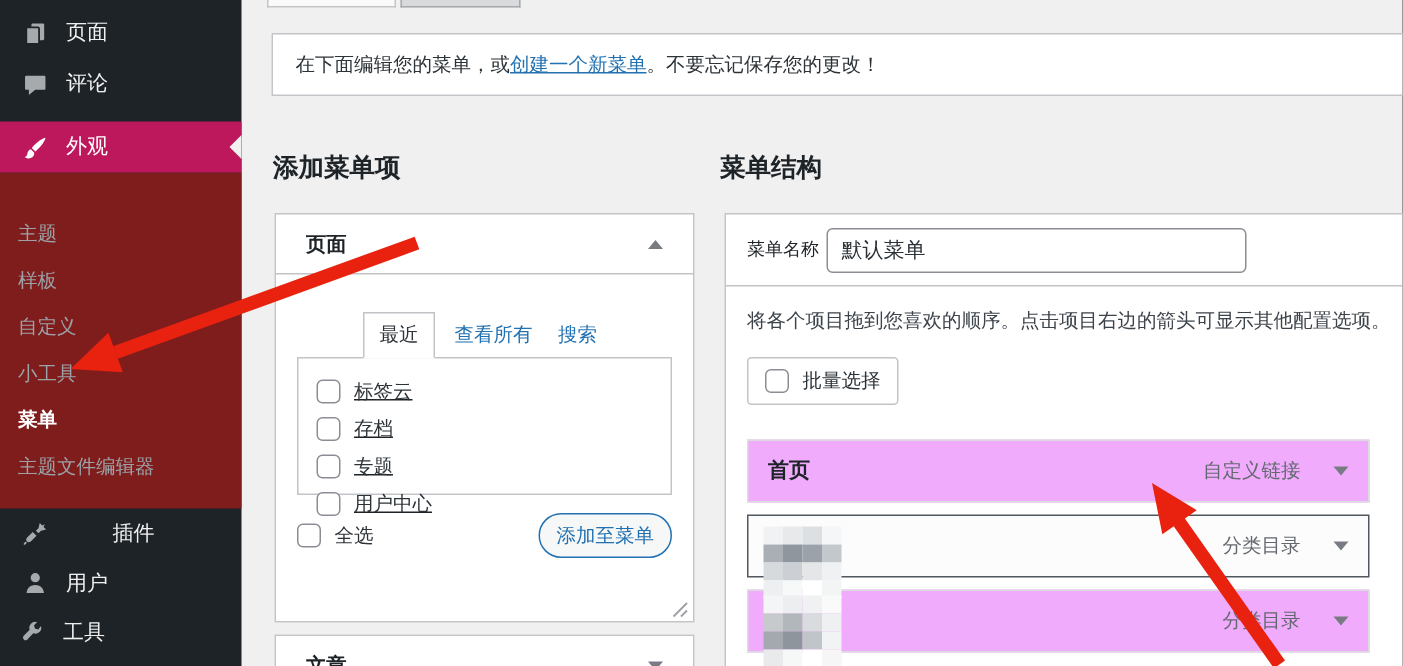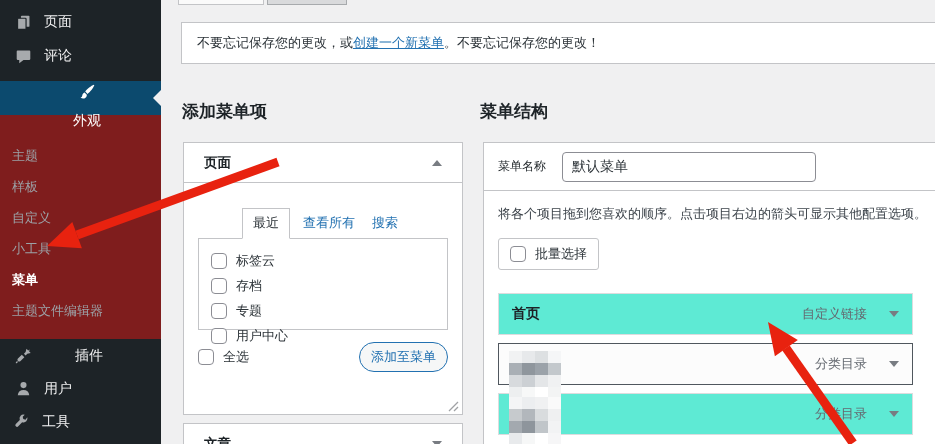--- a/index.html
+++ b/index.html
@@ -7,21 +7,21 @@
   body { font-family:"Liberation Sans","DejaVu Sans",sans-serif; }
   .screen { position:relative; width:935px; height:444px; overflow:hidden;
             background:#f0f0f1; font-size:13px; color:#1d2327; }
 
   
   .sidebar { position:absolute; left:0; top:0; width:161px; height:100%;
              background:#1d2327; color:#f0f0f1; padding-top:5px; z-index:1; }
   .sb-item { position:relative; display:flex; align-items:center; gap:11px;
              height:34px; padding-left:13px; font-size:14px; cursor:pointer; }
   .sb-item .ic { width:20px; height:20px; color:#a7aaad; flex:0 0 20px; display:flex; align-items:center; justify-content:center; }
-  .sb-item.active { background:#0c4a6e; color:#fff;flex-direction:column; }
+  .sb-item.active { background:#be185d; color:#fff; }
   .sb-item.active .ic { color:#fff; }
   .sb-item.active::after { content:''; position:absolute; right:0; top:50%; margin-top:-8px;
              border:8px solid transparent; border-right-color:#f0f0f1; }
   .sb-sep { height:8px; }
   .submenu { background:#7f1d1d; padding:26px 0 12px; }
   .sm-item { display:block; padding:6px 12px 7px; font-size:13px; color:#9ca2a7; cursor:pointer; }
   .sm-item.current { color:#fff; font-weight:bold; }
 
   
   .tabstub1 { position:absolute; left:178px; top:0; width:86px; height:5px;
@@ -44,44 +44,44 @@
                 padding:0 20px; font-size:13.5px; font-weight:bold; cursor:pointer; }
   .pages-panel .panel-head { border-bottom:1px solid #c3c4c7; }
   .tri-up { width:0; height:0; border:5px solid transparent; border-bottom:6px solid #787c82; margin-top:-5px; }
   .tri-down { width:0; height:0; border:5px solid transparent; border-top:6px solid #787c82; margin-bottom:-5px; }
   .pages-body { padding:25px 14px 0; position:relative; }
   .ptabs { display:flex; align-items:flex-end; position:relative; z-index:2;margin-left:44px; }
   .ptab-active { background:#fff; border:1px solid #c3c4c7; border-bottom-color:#fff;
                  padding:5px 10px 6px; font-size:13px; color:#2c3338; margin-bottom:-1px; cursor:pointer; }
   .ptab-link { color:#2271b1; font-size:13px; padding:5px 0 6px; margin-left:13px; cursor:pointer; text-decoration:none; }
   .ptab-link + .ptab-link { margin-left:17px; }
-  .plist { border:1px solid #c3c4c7; height:92px; padding:13px 0 0 12px; }
+  .plist { border:1px solid #c3c4c7; height:92px; padding:13px 0 0 12px;text-decoration:underline; }
   .cb-row { display:flex; align-items:center; gap:9px; margin-bottom:7px; font-size:13px; color:#2c3338; }
   .cb { width:16px; height:16px; background:#fff; border:1px solid #8c8d94; border-radius:4px; flex:0 0 16px; cursor:pointer; }
   .pfoot { display:flex; align-items:center; justify-content:space-between; margin-top:12px; }
   .selall { display:flex; align-items:center; gap:9px; font-size:13px; color:#2c3338; }
   .btn-secondary { background:#f6f7f7; border:1px solid #2271b1; color:#2271b1; border-radius:15px;
                    font-size:13px; padding:5px 11px; cursor:pointer; font-family:inherit; }
   .resize-grip { position:absolute; right:3px; bottom:2px; width:11px; height:11px; cursor:nwse-resize; }
   .posts-panel { left:183px; top:423px; width:280px; height:60px; }
 
   
   .structure-panel { left:483px; top:142px; right:-8px; height:360px; }
   .name-row { height:48px; display:flex; align-items:center; padding:0 14px;
               border-bottom:1px solid #c3c4c7; }
   .name-label { font-size:12px; color:#1d2327; }
-  .name-input { margin-left:16px; width:254px; height:30px; border:1px solid #8c8d94; border-radius:4px;
+  .name-input { margin-left:5px; width:280px; height:30px; border:1px solid #8c8d94; border-radius:4px;
                 padding:0 9px; font-size:14px; color:#2c3338; background:#fff; font-family:inherit; }
   .struct-body { padding:14px; }
   .instruction { font-size:13px; color:#3c434a; }
   .bulk { display:inline-flex; align-items:center; gap:9px; margin-top:15px;
           border:1px solid #c3c4c7; border-radius:3px; background:#fff; padding:6px 11px;
           font-size:13px; color:#2c3338; cursor:pointer; }
   .menu-items { margin-top:23px; }
-  .mi-bar { position:relative; width:415px; height:42px; background:#5eead4; border:1px solid #dcdcde;
+  .mi-bar { position:relative; width:415px; height:42px; background:#f0abfc; border:1px solid #dcdcde;
             display:flex; align-items:center; justify-content:space-between; padding:0 13px;
             margin-bottom:8px; cursor:move; }
   .mi-bar.dark { border-color:#50575e; background:#fcfcfc; }
   .mi-label { font-size:14px; font-weight:bold; color:#1d2327; }
   .mi-right { display:flex; align-items:center; gap:22px; }
   .mi-type { font-size:13px; color:#646970; }
   .mosaic { position:absolute; left:10px; top:7px; width:52px; display:grid;
             grid-template-columns:repeat(4,13px); z-index:1; }
   .mosaic div { width:13px; height:12px; }
 
@@ -164,21 +164,21 @@
       </span>
       <span>设置</span>
     </div>
   </div>
 
   <div class="tabstub1"></div>
   <div class="tabstub2"></div>
 
   <div class="notice">
     <span>
-      <span>不要忘记保存您的更改，或</span><a>创建一个新菜单</a><span>。不要忘记保存您的更改！</span>
+      <span>在下面编辑您的菜单，或</span><a>创建一个新菜单</a><span>。不要忘记保存您的更改！</span>
     </span>
   </div>
 
   <div class="col-title" style="left:182px; top:100px;">添加菜单项</div>
 
   <div class="panel pages-panel">
     <div class="panel-head">
       <span>页面</span>
       <span class="tri-up"></span>
     </div>

